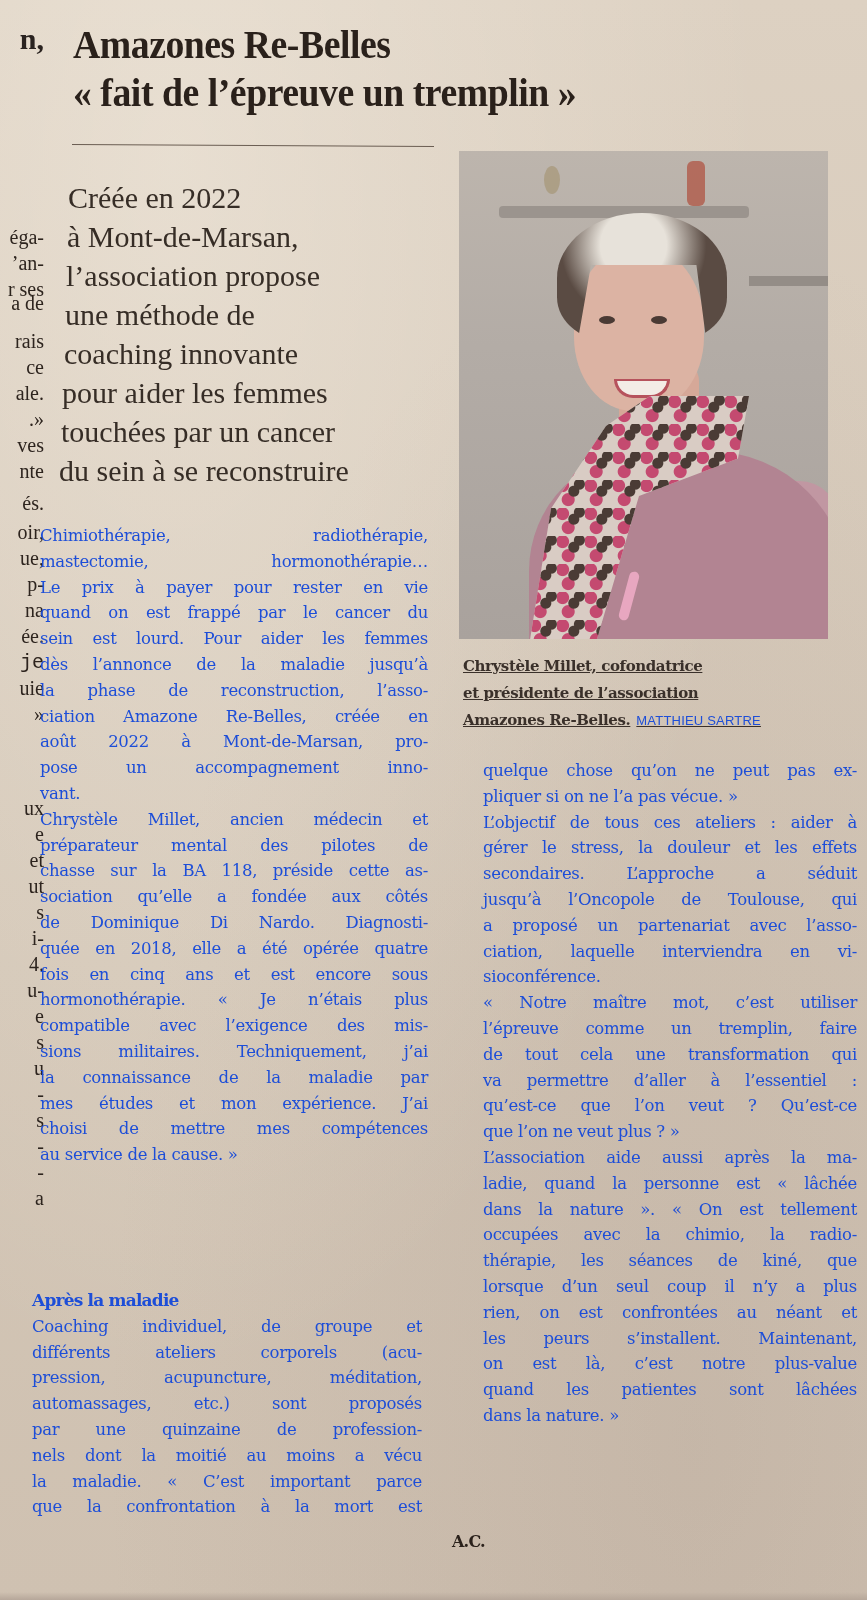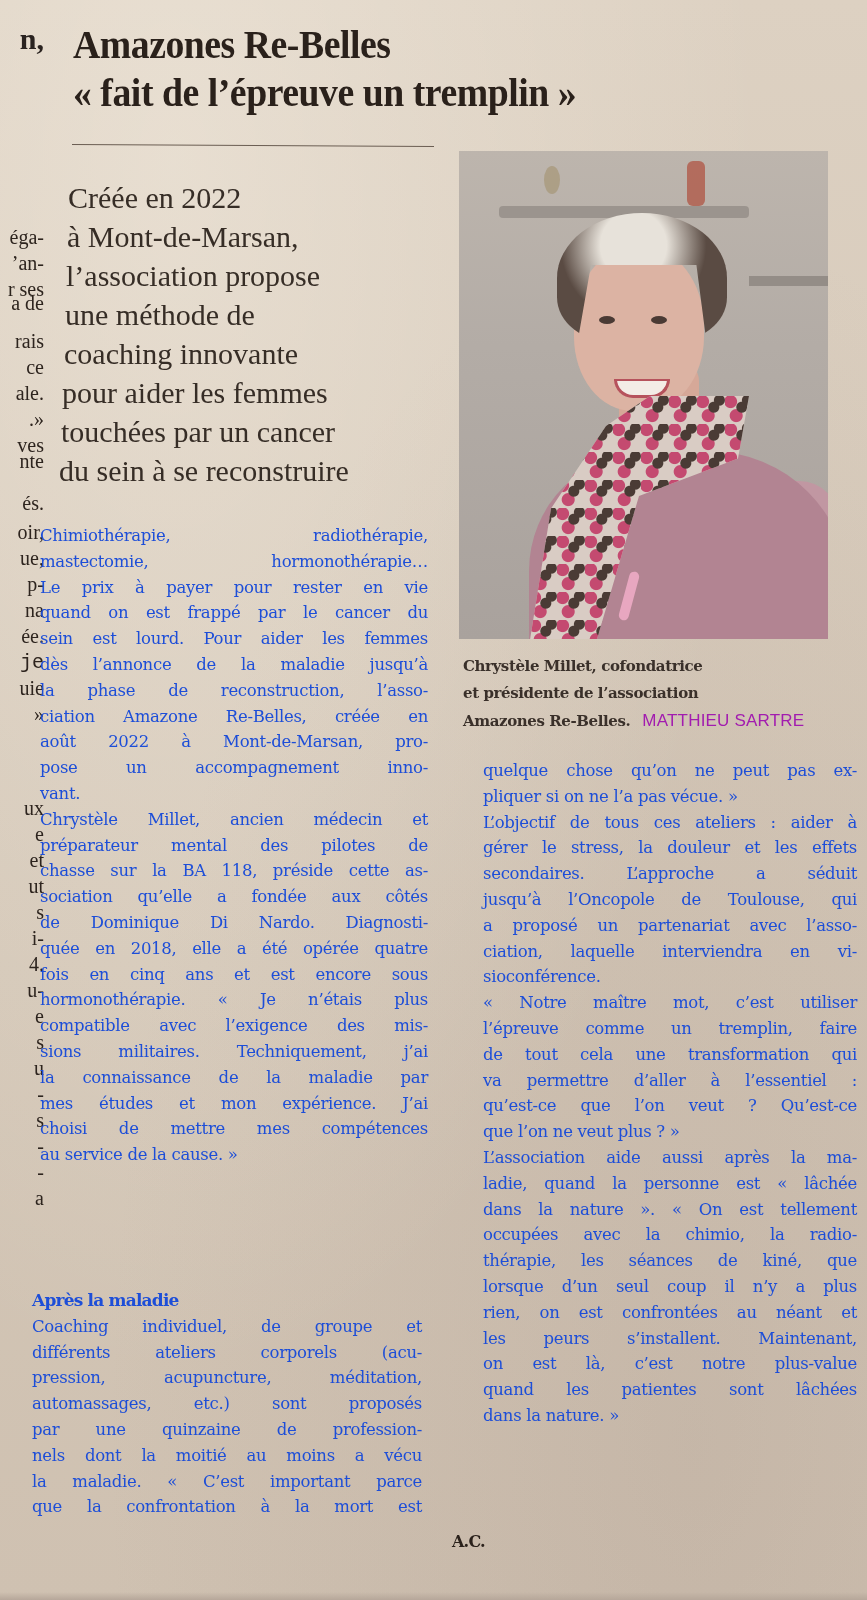--- a/index.html
+++ b/index.html
@@ -111,25 +111,26 @@
     .photo .eye { position:absolute; top:165px; width:16px; height:8px; background:#4a3a34; border-radius:50%;}
     .photo .mouth { position:absolute; left:155px; top:228px; width:50px; height:14px; background:#f3ece6; border:3px solid #b6525c; border-top-width:2px; border-radius:0 0 25px 25px;}
     .photo .ribbon { position:absolute; left:165px; top:420px; width:10px; height:50px; background:#e8a7c0; transform:rotate(15deg); border-radius:5px;}
 
     
     .caption {
       position: absolute; left: 463px; top: 653px; width: 370px;
       font-family: "DejaVu Serif", serif; font-weight: bold;
       font-size: 15px; line-height: 27px; color: #3a302a;
       letter-spacing: -0.4px;
+      text-decoration: underline;
     }
     .caption div { white-space: nowrap; }
     .credit {
       font-weight: normal; font-family: "Liberation Sans", sans-serif;
-      font-size: 17px; letter-spacing: 0.2px; color: #a21caf; margin-left: 12px;
+      font-size: 13px; letter-spacing: 0.2px; color: #1d4ed8; margin-left: 6px;
     }
     .signature {
       position: absolute; left: 452px; top: 1532px;
       font-family: "DejaVu Serif", serif; font-weight: bold; font-size: 16px; color: #2a211b;
       letter-spacing: -0.8px;
     }
     .bottom-edge {
       position:absolute; left:0; top:1592px; width:867px; height:8px;
       background: linear-gradient(180deg, transparent, #b6a79a);
     }
@@ -144,21 +145,21 @@
     <div id="clip-lines">
         <div class="clip-line" style="top: 226px;">éga-</div>
         <div class="clip-line" style="top: 252px;">’an-</div>
         <div class="clip-line" style="top: 278px;">r ses</div>
         <div class="clip-line" style="top: 292px;">a de</div>
         <div class="clip-line" style="top: 330px;">rais</div>
         <div class="clip-line" style="top: 356px;">ce</div>
         <div class="clip-line" style="top: 382px;">ale.</div>
         <div class="clip-line" style="top: 408px;">.»</div>
         <div class="clip-line" style="top: 434px;">ves</div>
-        <div class="clip-line" style="top: 450px;">nte</div>
+        <div class="clip-line" style="top: 460px;">nte</div>
         <div class="clip-line" style="top: 492px;">és.</div>
         <div class="clip-line" style="top: 521px;">oir,</div>
         <div class="clip-line" style="top: 547px;">ue,</div>
         <div class="clip-line" style="top: 573px;">p-</div>
         <div class="clip-line" style="top: 599px;">na</div>
         <div class="clip-line" style="top: 625px;">ée.</div>
         <div class="clip-line" style="top: 651px; font-family: Liberation Mono, monospace;">je</div>
         <div class="clip-line" style="top: 677px;">uie</div>
         <div class="clip-line" style="top: 703px;">»</div>
         <div class="clip-line" style="top: 797px;">ux</div>

